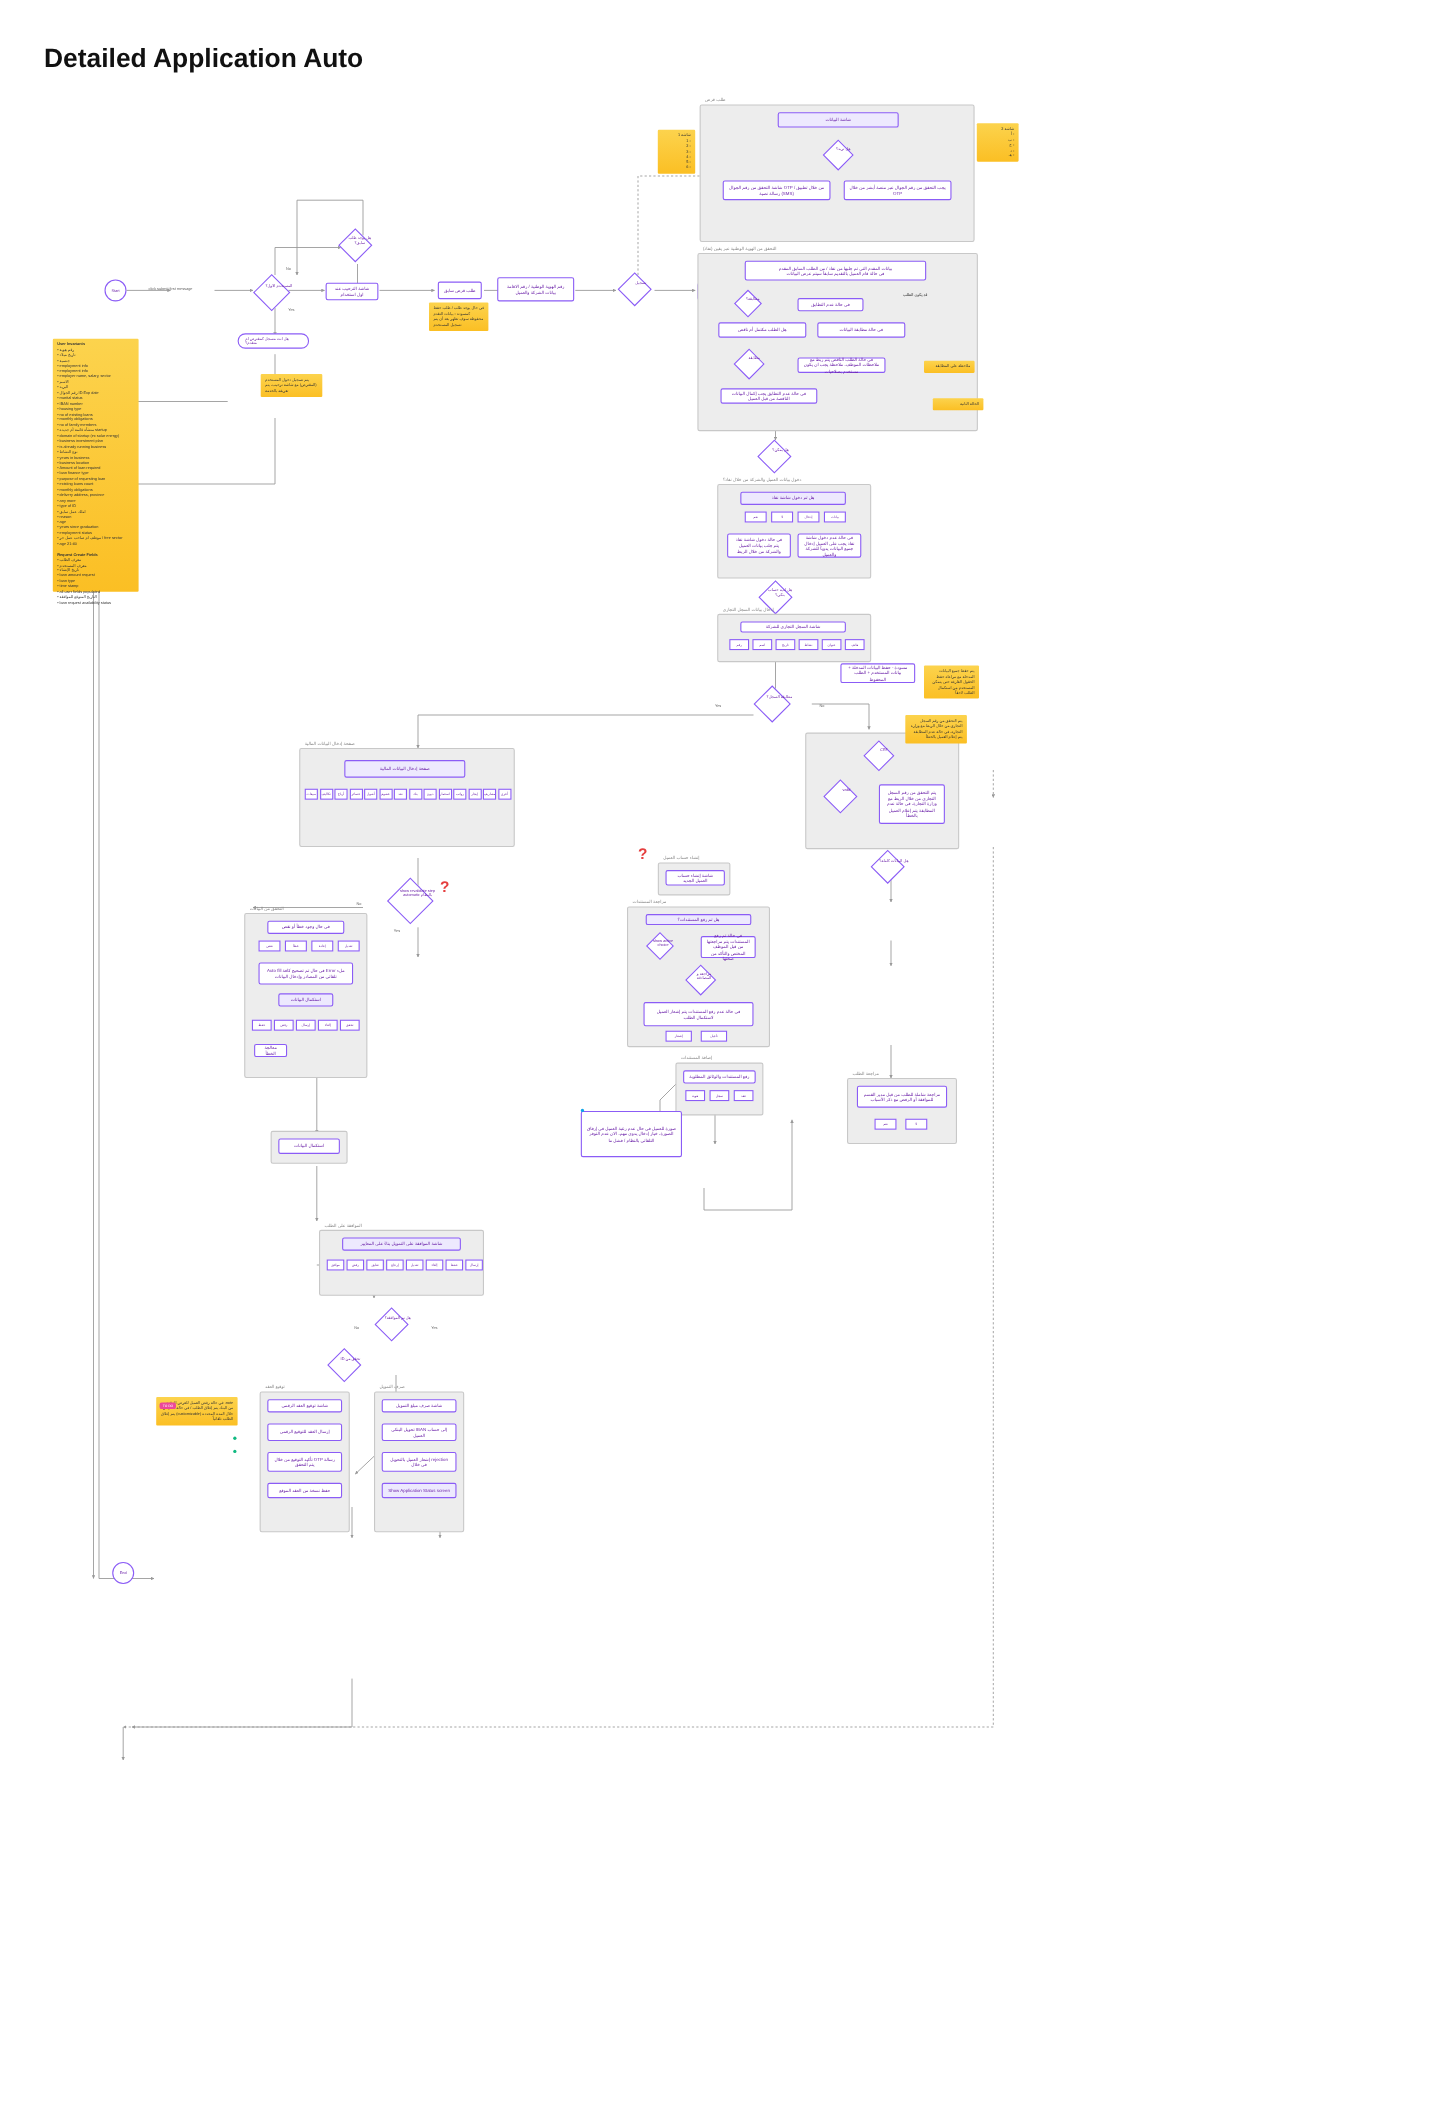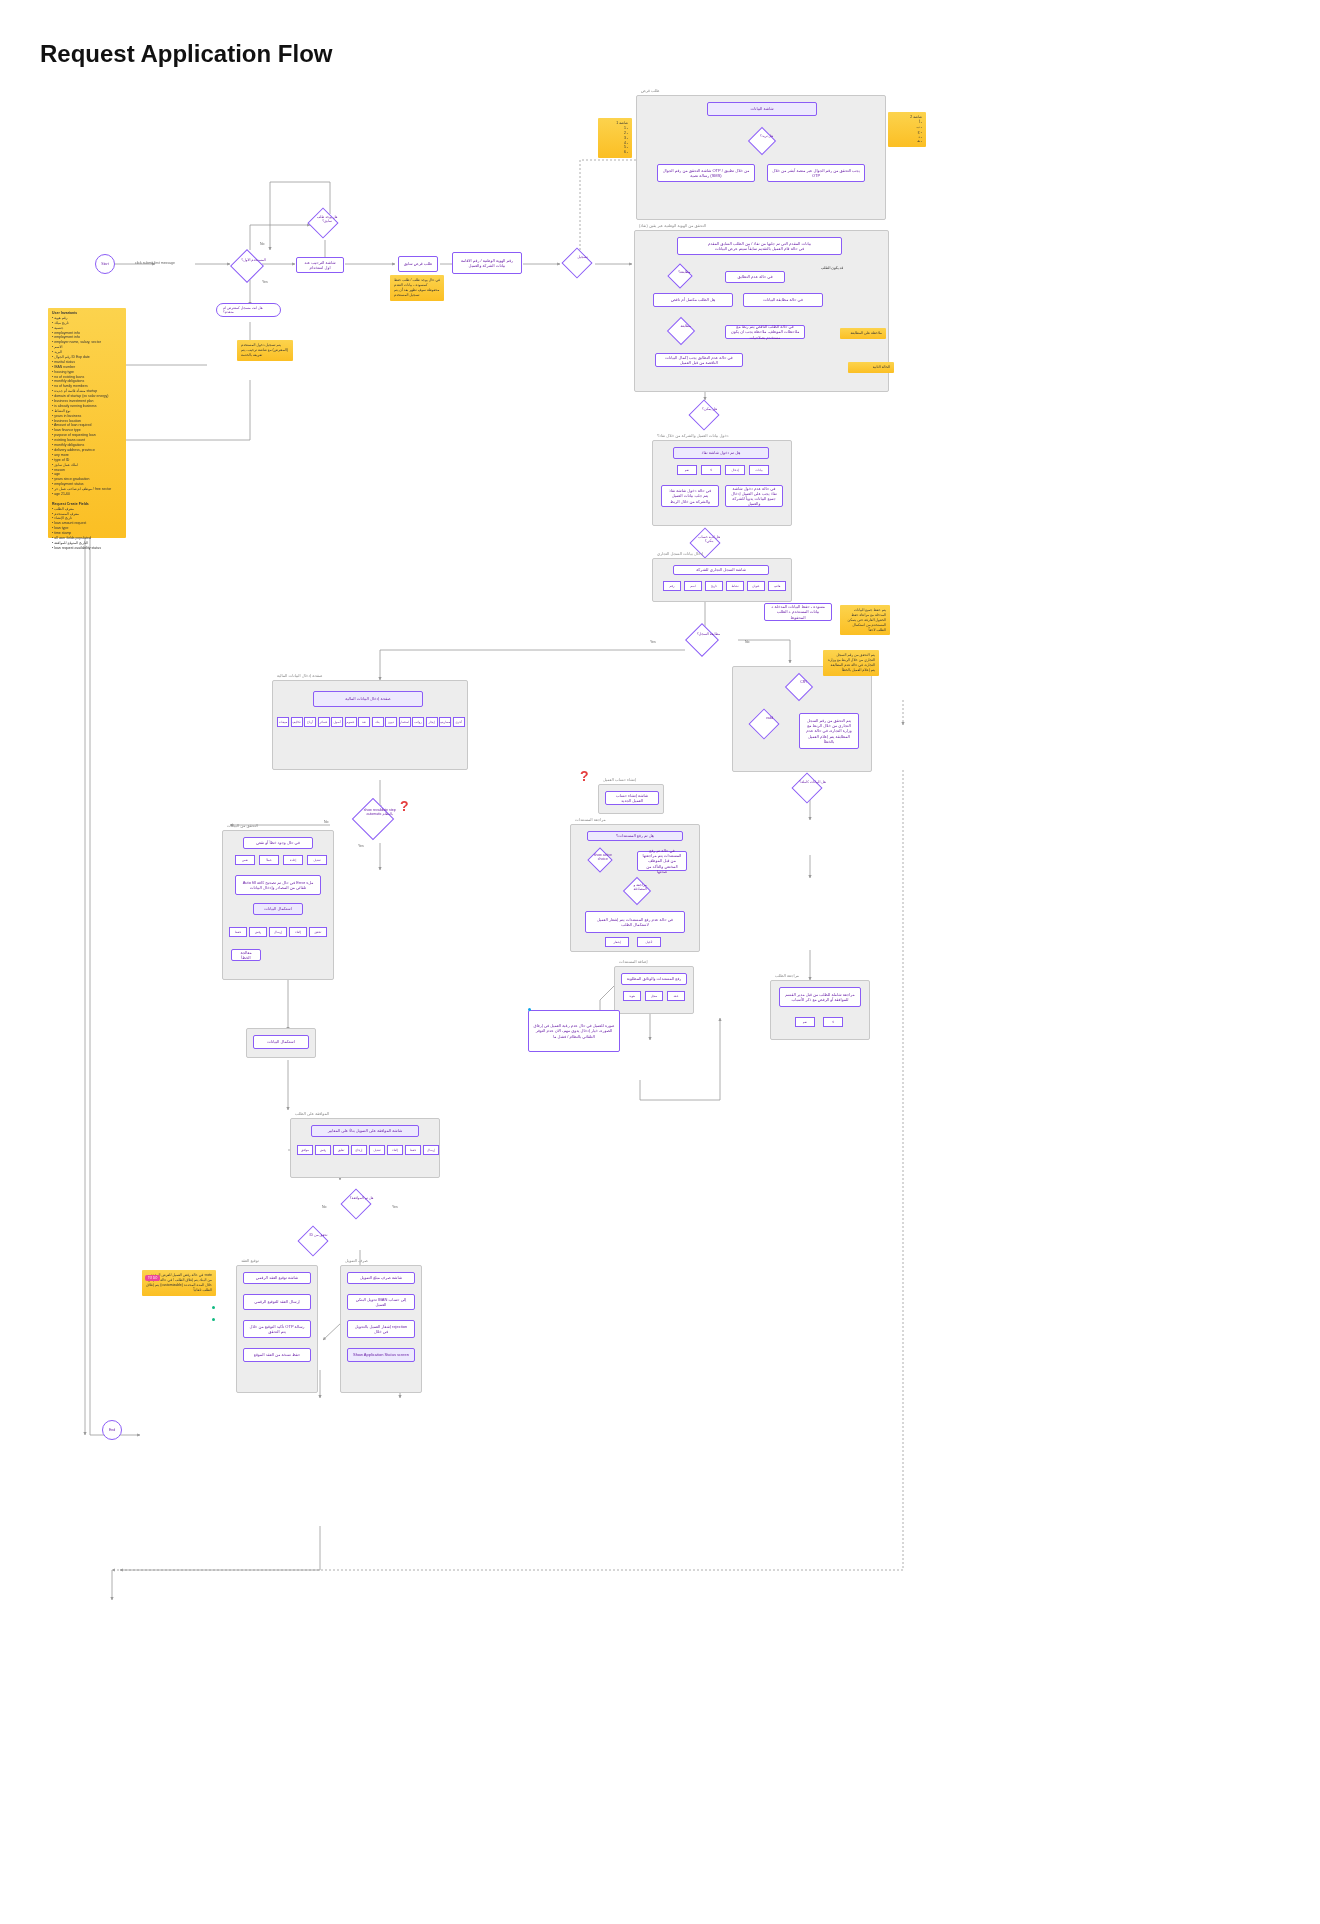--- a/index.html
+++ b/index.html
@@ -148,21 +148,21 @@
   .chk {
     position: absolute;
     width: 3px;
     height: 3px;
     border-radius: 50%;
   }
 </style>
 </head>
 <body>
 
-<h1>Request Application Flow</h1>
+<h1>Detailed Application Auto</h1>
 
 <div class="canvas">
 
   <svg class="connectors">
     <defs>
       <marker id="arrow" viewBox="0 0 10 10" refX="9" refY="5" markerWidth="4" markerHeight="4" orient="auto">
         <path d="M 0 0 L 10 5 L 0 10 z" fill="#999"></path>
       </marker>
     </defs>
     <g stroke="#999" stroke-width="0.8" fill="none" marker-end="url(#arrow)">

